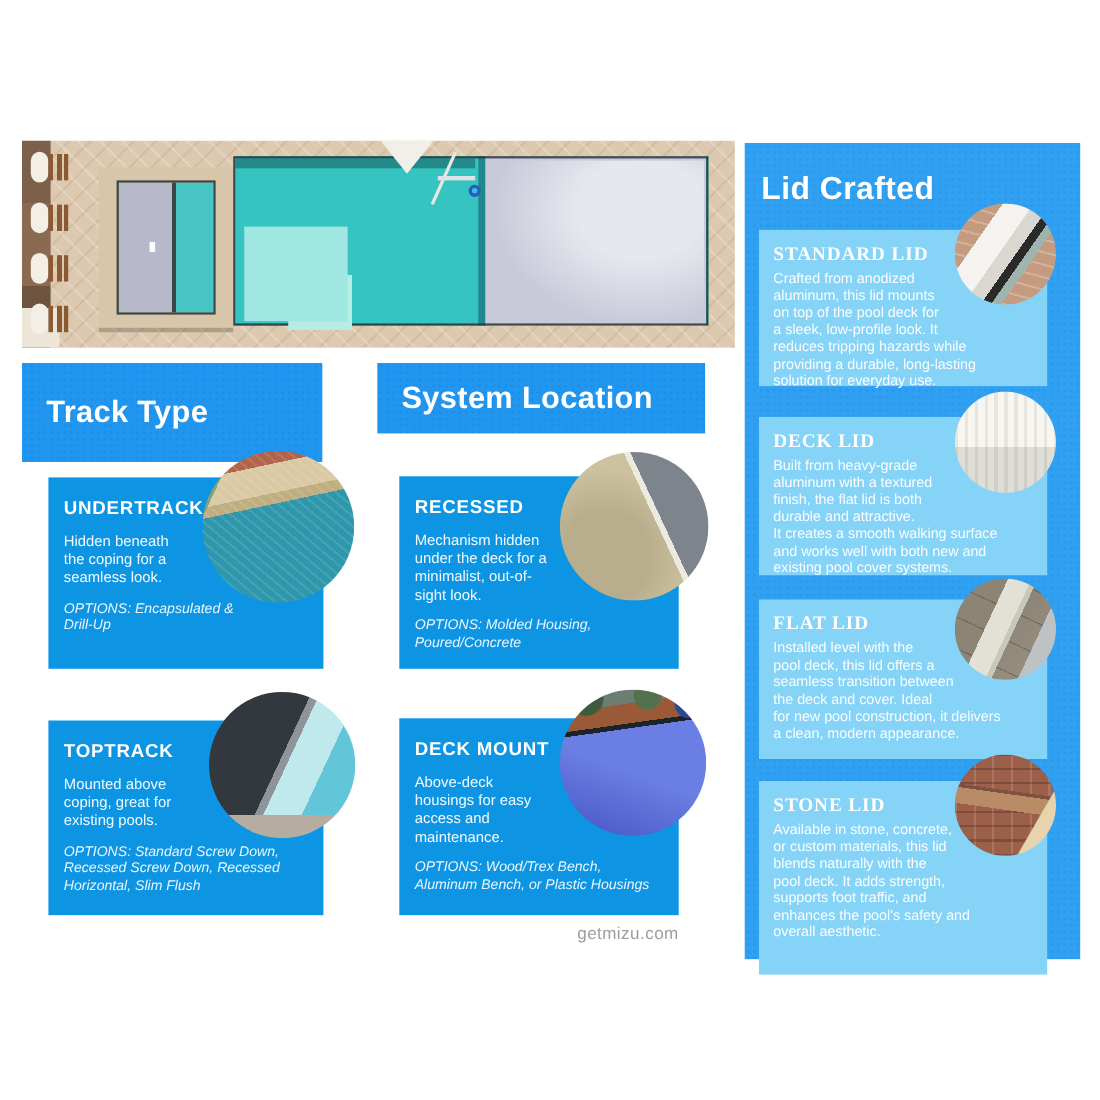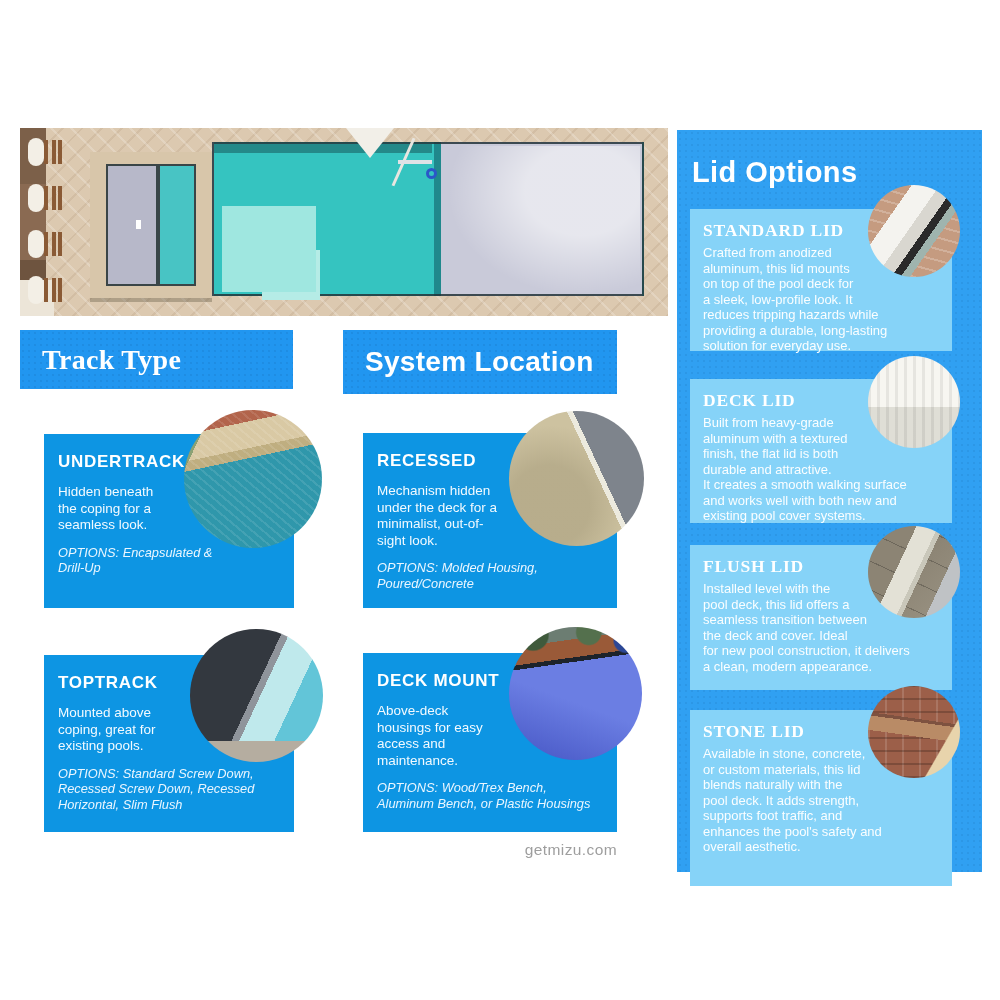--- a/index.html
+++ b/index.html
@@ -41,22 +41,22 @@
   .shade-tri{position:absolute;left:326px;top:0;width:0;height:0;
     border-left:24px solid transparent;border-right:24px solid transparent;border-top:30px solid #f2efe8;}
   
   .col-header{
     position:absolute;display:flex;align-items:center;padding-left:22px;
     background-color:var(--header-blue);
     background-image:radial-gradient(rgba(10,70,130,.12) 1px, transparent 1.3px);
     background-size:6px 6px;
     color:var(--text-light);font-weight:700;font-size:28px;letter-spacing:.3px;
   }
-  .hdr-track{left:20px;top:330px;width:273px;height:59px;font-family:Liberation Serif, serif;}
-  .hdr-system{left:343px;top:330px;width:274px;height:64px;}
+  .hdr-track{left:20px;top:330px;width:273px;height:90px;}
+  .hdr-system{left:343px;top:330px;width:298px;height:64px;}
   
   .card{
     position:absolute;background:var(--card-blue);color:var(--text-light);
     padding:18px 14px 0 14px;
   }
   .card-undertrack{left:44px;top:434px;width:250px;height:174px;}
   .card-toptrack{left:44px;top:655px;width:250px;height:177px;}
   .card-recessed{left:363px;top:433px;width:254px;height:175px;}
   .card-deckmount{left:363px;top:653px;width:254px;height:179px;}
   .card-title{font-size:17px;font-weight:700;letter-spacing:.7px;margin-bottom:12px;}
@@ -221,21 +221,21 @@
     <div class="card-body">Above-deck
 housings for easy
 access and
 maintenance.</div>
     <div class="card-options">OPTIONS: Wood/Trex Bench,
 Aluminum Bench, or Plastic Housings</div>
   </div>
   <div class="circle circ-deckmount"></div>
 
   <div class="sidebar">
-    <div class="sidebar-title">Lid Options</div>
+    <div class="sidebar-title">Lid Crafted</div>
     <div class="scard scard-standard">
       <div class="scard-title">STANDARD LID</div>
       <div class="scard-body">Crafted from anodized
 aluminum, this lid mounts
 on top of the pool deck for
 a sleek, low-profile look. It
 reduces tripping hazards while
 providing a durable, long-lasting
 solution for everyday use.</div>
     </div>
@@ -243,21 +243,21 @@
       <div class="scard-title">DECK LID</div>
       <div class="scard-body">Built from heavy-grade
 aluminum with a textured
 finish, the flat lid is both
 durable and attractive.
 It creates a smooth walking surface
 and works well with both new and
 existing pool cover systems.</div>
     </div>
     <div class="scard scard-flush">
-      <div class="scard-title">FLUSH LID</div>
+      <div class="scard-title">FLAT LID</div>
       <div class="scard-body">Installed level with the
 pool deck, this lid offers a
 seamless transition between
 the deck and cover. Ideal
 for new pool construction, it delivers
 a clean, modern appearance.</div>
     </div>
     <div class="scard scard-stone">
       <div class="scard-title">STONE LID</div>
       <div class="scard-body">Available in stone, concrete,

